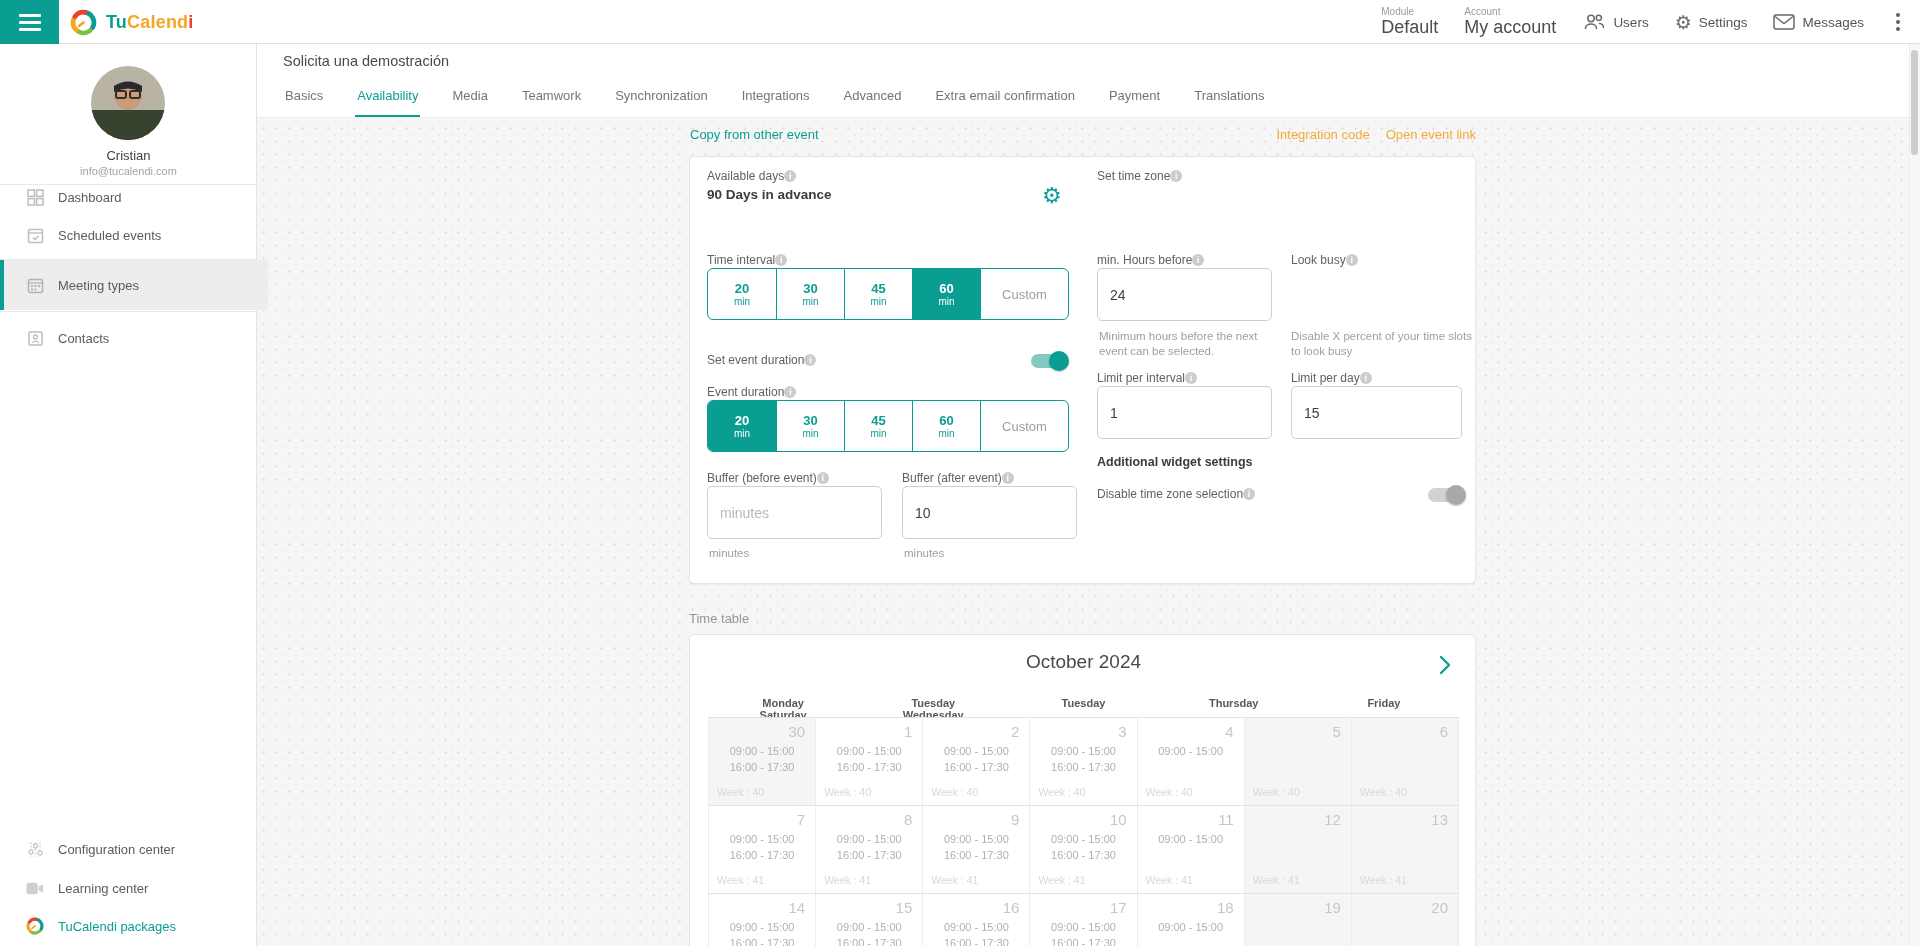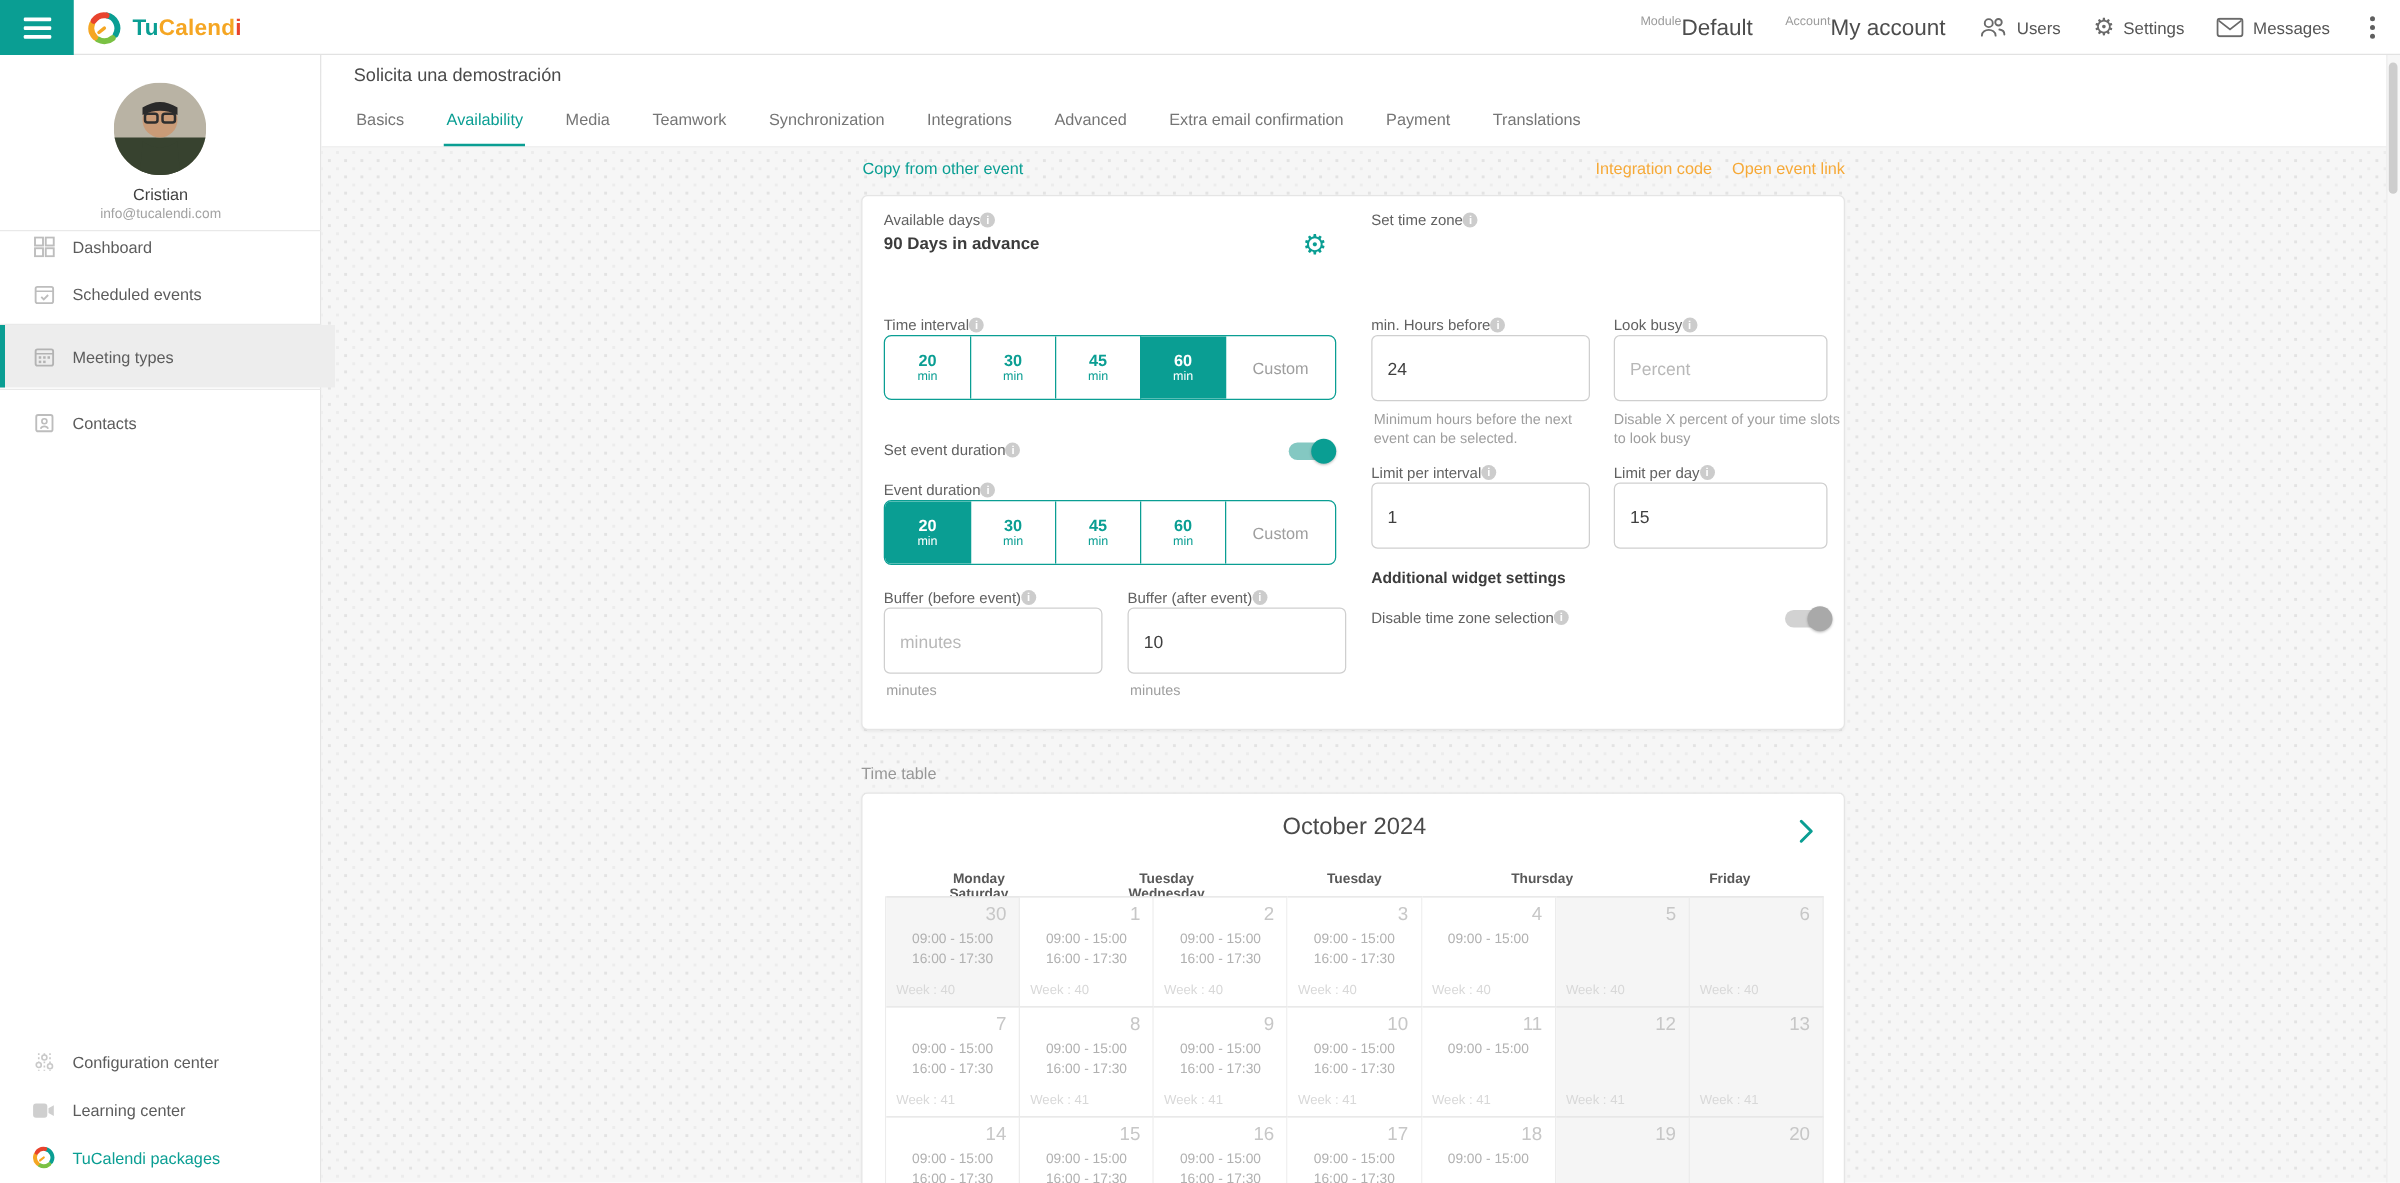--- a/index.html
+++ b/index.html
@@ -9,21 +9,21 @@
   
   #topbar{position:absolute;left:0;top:0;width:1920px;height:44px;background:#fff;
     border-bottom:1px solid #e2e2e2;z-index:30}
   #hamburger{position:absolute;left:0;top:0;width:59px;height:44px;background:#0a9e93;
     display:flex;flex-direction:column;align-items:center;justify-content:center;gap:4px;cursor:pointer}
   #hamburger span{display:block;width:22px;height:3px;background:#fff;border-radius:1px}
   #brand{position:absolute;left:70px;top:0;height:44px;display:flex;align-items:center;gap:9px}
   #brand .logo-text{font-size:18px;font-weight:700;letter-spacing:.2px}
   .tu{color:#0a9e93}.calend{color:#f5a623}.i-dot{color:#e8432d}
   #topbar-right{position:absolute;right:14px;top:0;height:44px;display:flex;align-items:center;gap:26px}
-  .tb-stack{display:flex;flex-direction:row;line-height:1.05}
+  .tb-stack{display:flex;flex-direction:column;line-height:1.05}
   .tb-stack .lbl{font-size:10px;color:#9b9b9b}
   .tb-stack .val{font-size:18px;color:#4d4d4d}
   .tb-item{display:flex;align-items:center;gap:7px;cursor:pointer}
   .tb-item .txt{font-size:13.5px;color:#555}
   .kebab{display:flex;flex-direction:column;gap:3px;padding:4px 6px;cursor:pointer}
   .kebab i{width:4px;height:4px;border-radius:50%;background:#5f5f5f}
 
   
   #sidebar{position:absolute;left:0;top:44px;width:257px;height:902px;background:#fff;
     border-right:1px solid #e4e4e4;z-index:20}
@@ -340,21 +340,20 @@
         <span>min. Hours before</span>
         <span class="info"></span>
       </div>
     <input class="tfield" style="left: 407px; top: 111px; width: 175px;" value="24">
     <div class="fhelp" style="left:409px;top:172px">Minimum hours before the next event can be selected.</div>
 
     <div class="flabel" style="left:601px;top:96px">
         <span>Look busy</span>
         <span class="info"></span>
       </div>
-    <input class="tfield" style="left: 601px; top: 111px; width: 171px;" placeholder="Percent">
     <div class="fhelp" style="left:601px;top:172px">Disable X percent of your time slots to look busy</div>
 
     <div class="flabel" style="left:17px;top:196px">
         <span>Set event duration</span>
         <span class="info"></span>
       </div>
     <div class="toggle on" style="left:341px;top:197px">
         <span class="thumb"></span>
       </div>
 

